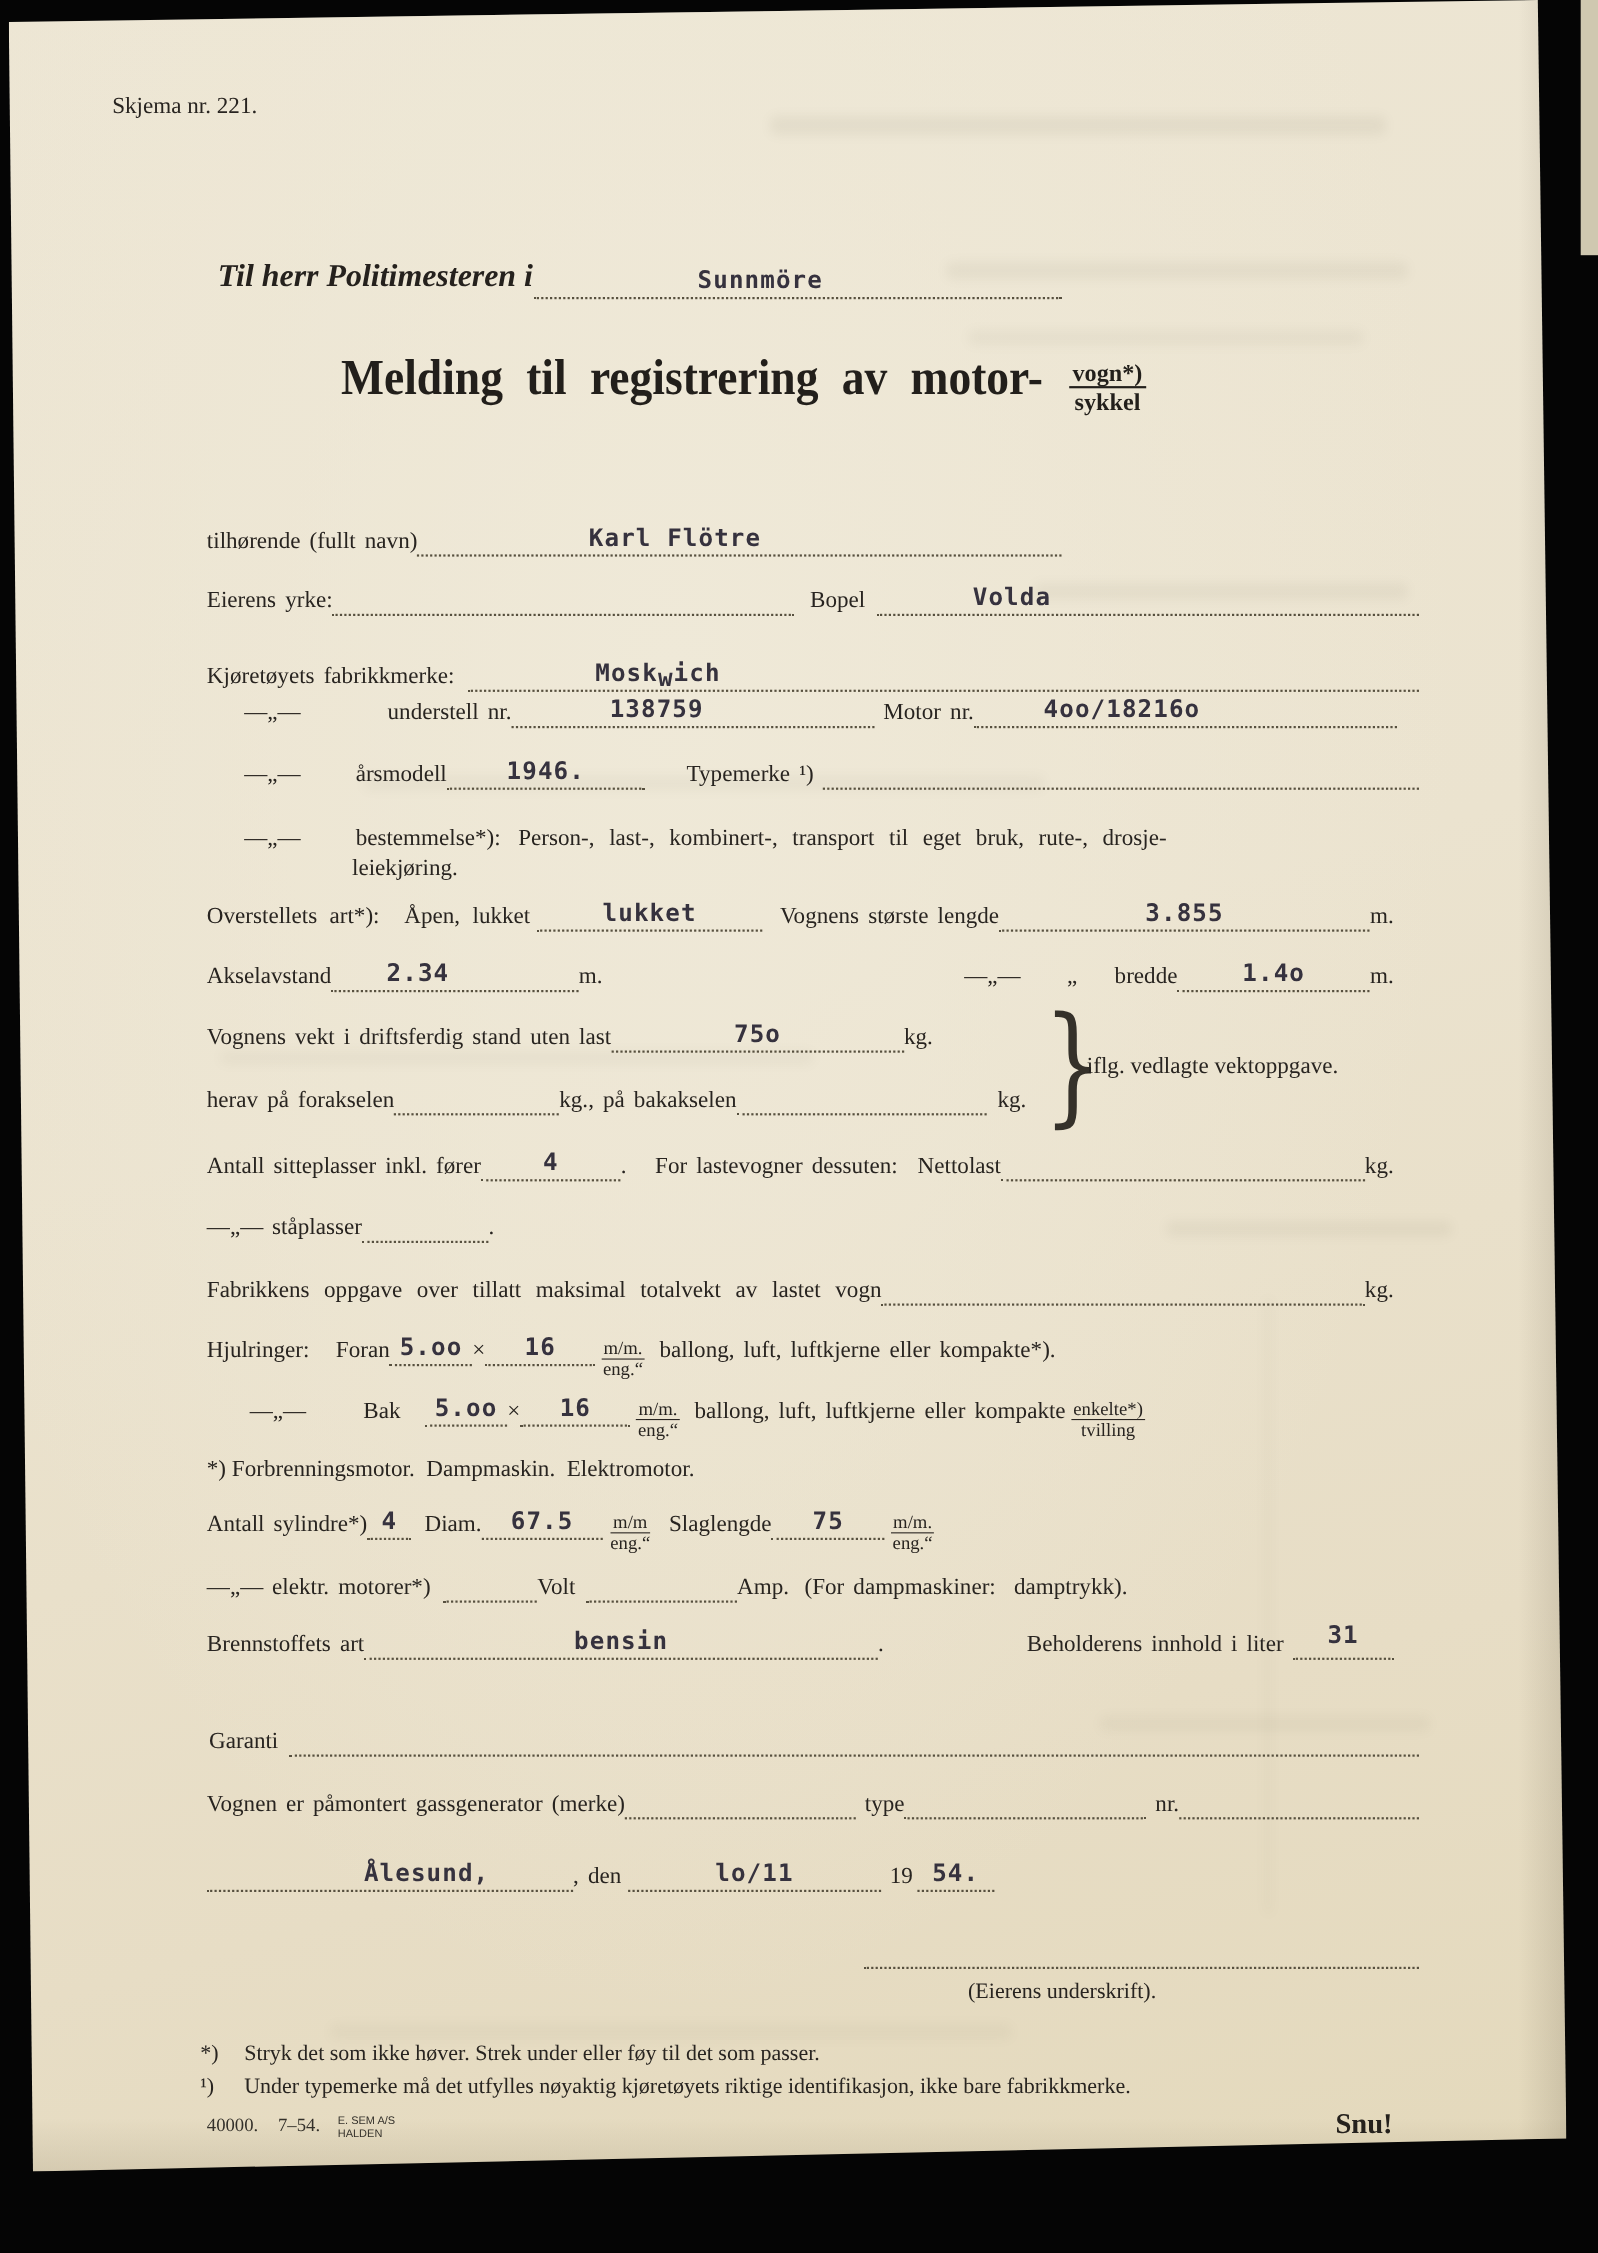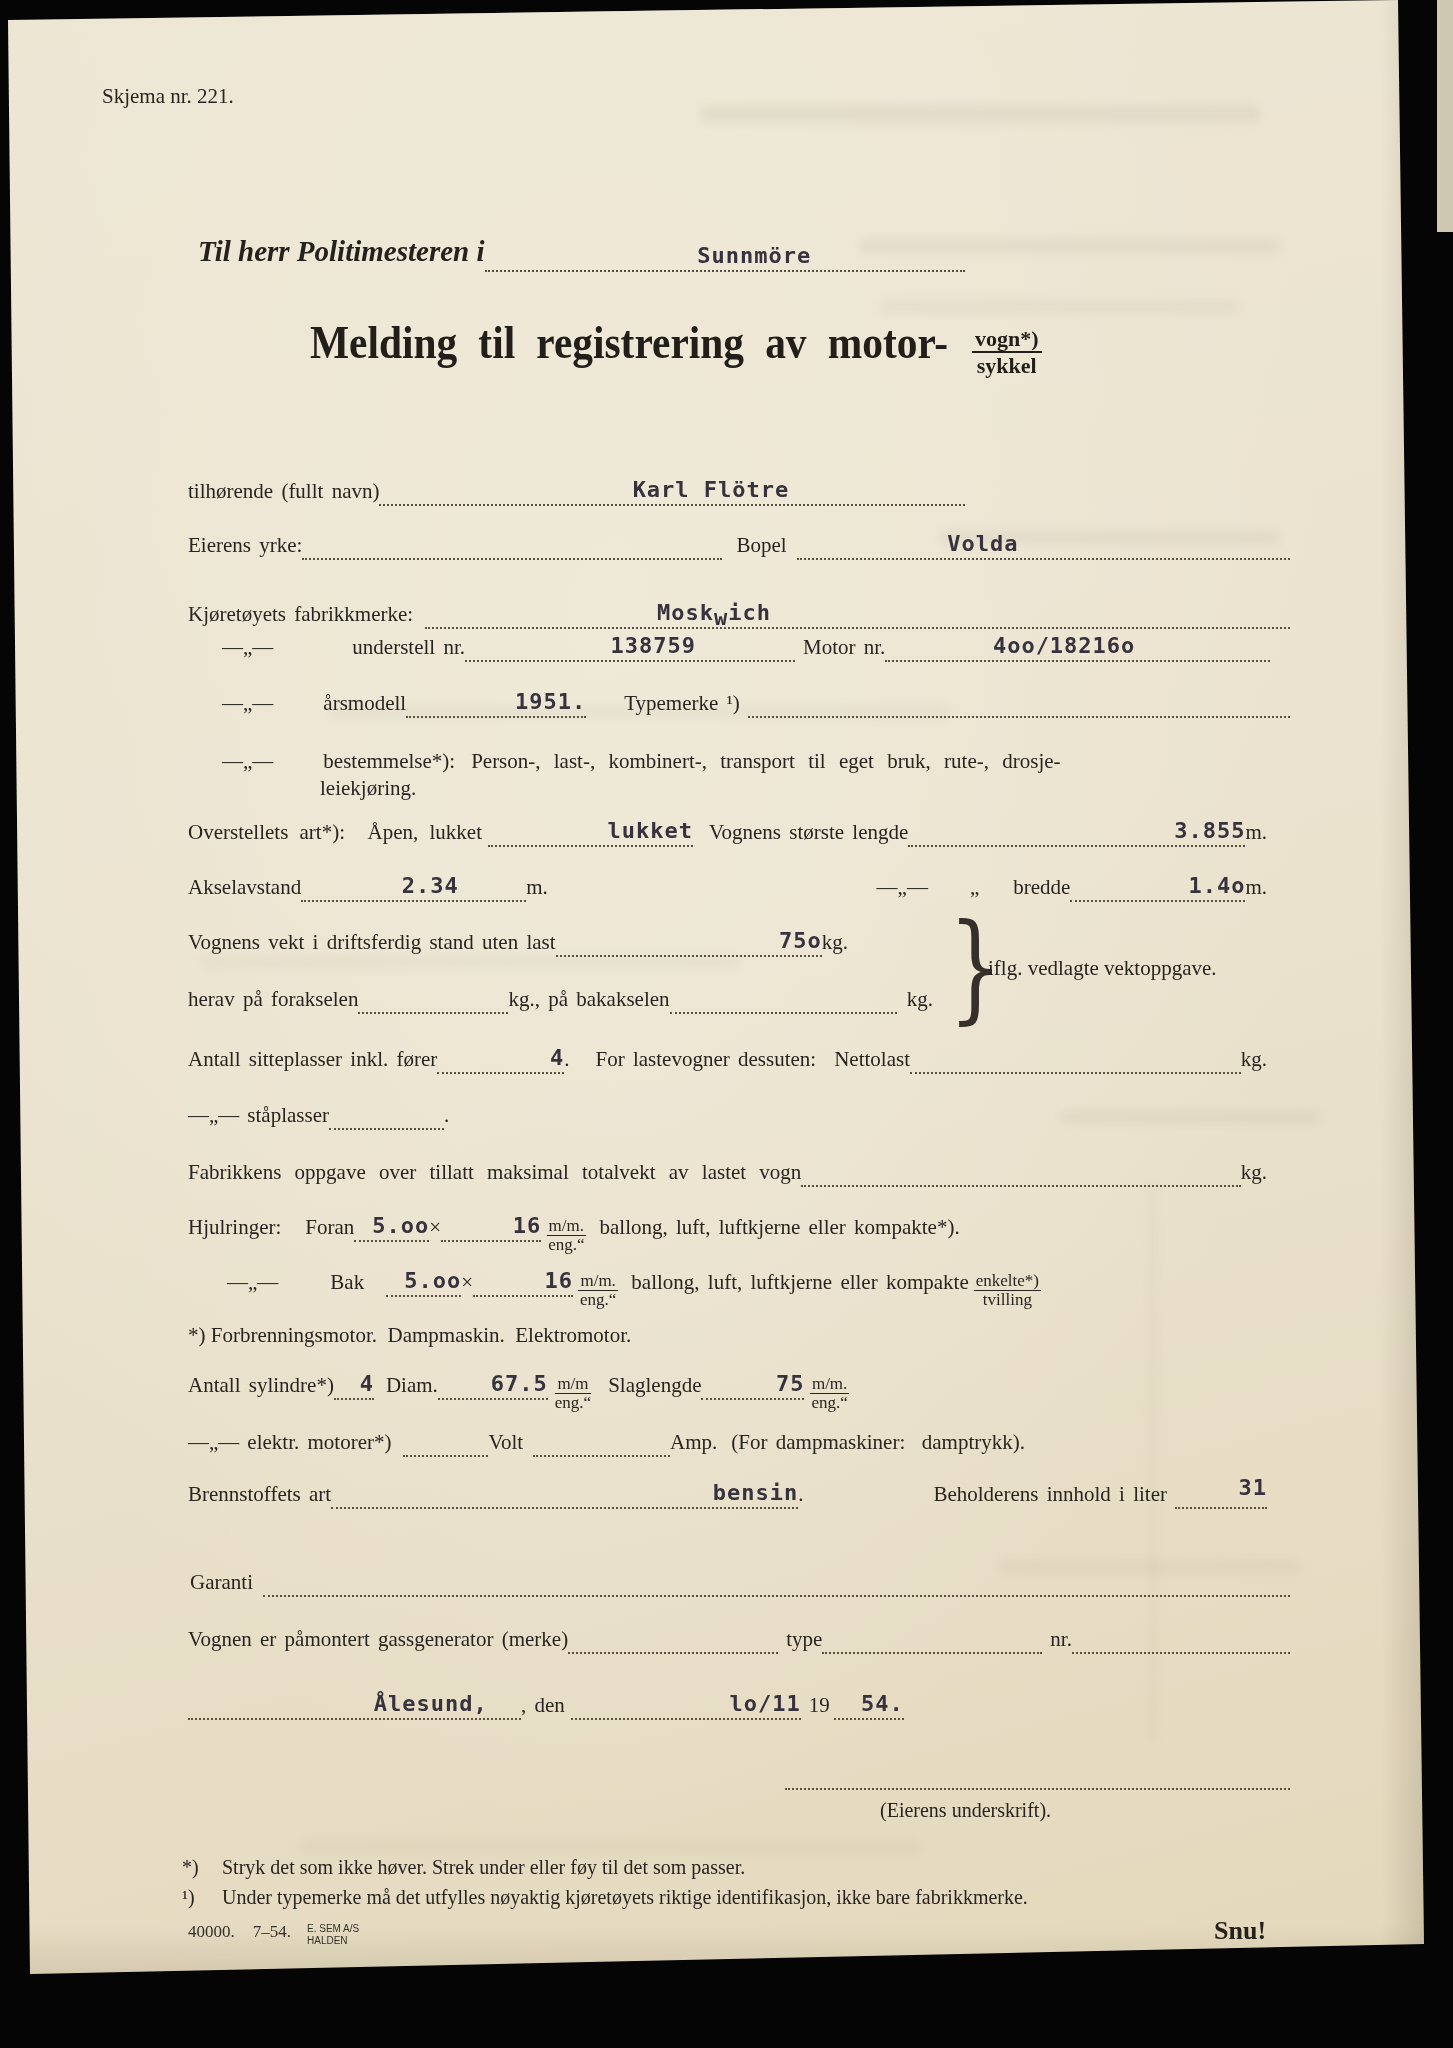--- a/index.html
+++ b/index.html
@@ -12,21 +12,21 @@
            linear-gradient(180deg, rgba(0,0,0,0) 94%, rgba(70,58,30,.25) 99.6%),
            radial-gradient(ellipse at 42% 30%, #efe9d8 0%, rgba(0,0,0,0) 60%),
            linear-gradient(165deg,#ede6d4 0%,#ebe3cf 45%,#e7ddc5 75%,#e3d8ba 100%);}
   .sliver{position:absolute;left:1437px;top:0;width:16px;height:232px;background:#cfc8b0;}
   .bleed{position:absolute;background:#6e6850;filter:blur(5px);border-radius:6px;pointer-events:none;}
 
   .txt{position:absolute;color:#282420;font-size:21px;line-height:1.2;white-space:pre;}
   .row{position:absolute;display:flex;align-items:flex-end;height:44px;}
   .lbl{font-size:21px;line-height:1.1;color:#282420;white-space:pre;padding-bottom:3px;word-spacing:3px;}
   .fill{position:relative;border-bottom:2px dotted #57503f;height:38px;}
-  .typed{position:absolute;bottom:3px;left:0;width:100%;text-align:right;
+  .typed{position:absolute;bottom:3px;left:0;width:100%;text-align:center;
          font-family:"DejaVu Sans Mono",monospace;font-size:22px;font-weight:600;
          color:#36323e;letter-spacing:1px;white-space:pre;line-height:1;}
   .sub{position:relative;top:5px;}
   .frac{display:inline-flex;flex-direction:column;align-items:center;font-size:17px;line-height:1.1;
         color:#282420;transform:translateY(13px);margin:0 5px;}
   .frac .ft{border-bottom:1.6px solid #282420;padding:0 2px;}
   .frac .fb{padding:0 2px;}
   .brace{position:absolute;font-family:"DejaVu Serif",serif;font-size:118px;line-height:1;
          color:#35312a;transform:scaleX(.72);}
   .sp{display:inline-block;}
@@ -109,21 +109,21 @@
     <span class="lbl" style="margin-left:8px">Motor nr.</span>
     <span class="fill" style="flex:1">
       <span class="typed" style="left:5%;width:60%">4oo/18216o</span>
     </span>
   </div>
 
   <div class="row" style="left:188px;top:674px;width:1102px">
     <span class="lbl" style="margin-left:34px">—„—</span>
     <span class="lbl" style="margin-left:50px">årsmodell</span>
     <span class="fill" style="width:180px">
-      <span class="typed">1951.</span>
+      <span class="typed">1946.</span>
     </span>
     <span class="lbl" style="margin-left:38px">Typemerke ¹)</span>
     <span class="fill" style="flex:1;margin-left:8px"></span>
   </div>
 
   <div class="row" style="left:188px;top:740px;width:1147px;height:36px">
     <span class="lbl" style="margin-left:34px">—„—</span>
     <span class="lbl" style="margin-left:50px">bestemmelse*):</span>
     <span class="lbl" style="margin-left:16px;word-spacing:8px;flex:1">Person-, last-, kombinert-, transport til eget bruk, rute-, drosje-</span>
   </div>

